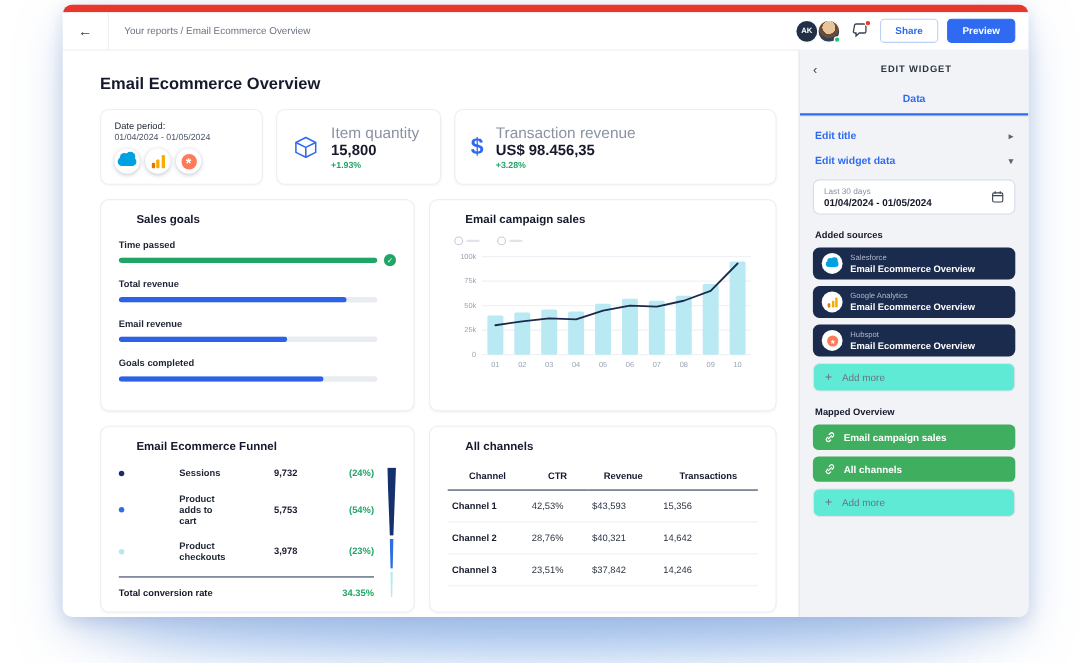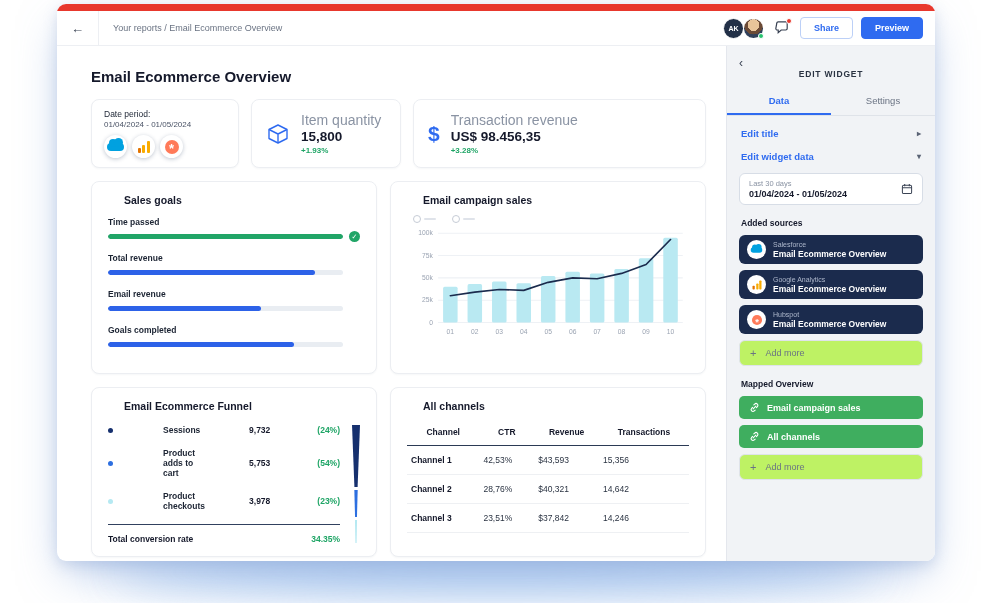--- a/index.html
+++ b/index.html
@@ -107,41 +107,41 @@
   .f-shape .t3 { height:23px; background:#b5e9f2; clip-path:polygon(37% 0,63% 0,57% 100%,43% 100%); margin-top:3px; }
 
   
   table { width:100%; border-collapse:collapse; font-size:8.5px; }
   th { text-align:center; color:#15192b; font-weight:bold; padding:4px 4px 8px; border-bottom:1.5px solid #2b3a55; }
   td { padding:9px 4px; border-bottom:1px solid #eef0f3; color:#2a3342; }
   td.first { font-weight:bold; color:#15192b; }
 
   
   .panel { width:209px; flex:0 0 auto; background:#f1f3f6; border-left:1px solid #e4e7ed; overflow:hidden; }
-  .p-head { display:flex; padding:11px 12px 9px;flex-direction:column; }
+  .p-head { display:flex; padding:11px 12px 9px; }
   .p-back { color:#3a4354; font-size:12px; cursor:pointer; line-height:1; }
   .p-back::before { content:"\2039"; }
   .p-title { flex:1; text-align:center; font-size:8.5px; font-weight:bold; letter-spacing:.8px; color:#2a3342; }
   .p-tabs { display:flex; border-bottom:1px solid #dfe3e9; }
   .p-tab { flex:1; text-align:center; padding:7px 0 9px; font-size:9.5px; color:#6a7383; cursor:pointer; }
   .p-tab.active { color:#2f6bf0; font-weight:bold; box-shadow:inset 0 -2px 0 #2f6bf0; }
   .p-link { display:flex; justify-content:space-between; align-items:center; padding:12px 14px 0; color:#2f6bf0; font-size:9.5px; font-weight:bold; cursor:pointer; }
   .chev { color:#5a6375; font-size:8px; line-height:1; }
   .chev-right::before { content:"\25B8"; }
   .chev-down::before { content:"\25BE"; }
   .date-box { margin:11px 12px 0; background:#fff; border:1px solid #d7dde6; border-radius:6px; padding:5px 9px;
               display:flex; align-items:center; justify-content:space-between; cursor:pointer; }
   .db-preset { font-size:7.5px; color:#8a93a3; }
   .db-value { font-size:9px; font-weight:bold; color:#15192b; margin-top:1px; }
   .p-label { margin:13px 14px 7px; font-size:8.5px; font-weight:bold; color:#15192b; }
   .src-card { margin:0 12px 6px; background:#1b2b4d; border-radius:6px; padding:5px 8px; display:flex; align-items:center; gap:7px; cursor:pointer; }
   .src-ic { width:19px; height:19px; border-radius:50%; background:#fff; display:flex; align-items:center; justify-content:center; flex:0 0 auto; }
   .src-name { font-size:7px; color:#aeb8cc; }
   .src-desc { font-size:8.5px; color:#fff; font-weight:bold; margin-top:1px; }
-  .add-more { margin:3px 12px 0; background:#bef264; border:1px solid #dfe3ea; border-radius:6px; padding:6px 10px;
+  .add-more { margin:3px 12px 0; background:#5eead4; border:1px solid #dfe3ea; border-radius:6px; padding:6px 10px;
               display:flex; align-items:center; gap:9px; color:#6a7383; font-size:9px; cursor:pointer; }
   .plus::before { content:"+"; font-size:11px; color:#6a7383; }
   .metric-pill { margin:0 12px 6px; background:#3fae5f; border-radius:5px; padding:6px 10px; display:flex; align-items:center; gap:7px;
                  color:#fff; font-size:9px; font-weight:bold; cursor:pointer; }
 </style>
 </head>
 <body>
 
 <div class="stage">
   <div class="glow"></div>
@@ -378,21 +378,20 @@
         </div>
       </div>
 
       <aside class="panel">
         <div class="p-head">
           <span class="p-back"></span>
           <span class="p-title">EDIT WIDGET</span>
         </div>
         <div class="p-tabs">
           <div class="p-tab active">Data</div>
-          <div class="p-tab">Settings</div>
         </div>
 
         <div class="p-link">
           <span>Edit title</span>
           <span class="chev chev-right"></span>
         </div>
         <div class="p-link">
           <span>Edit widget data</span>
           <span class="chev chev-down"></span>
         </div>

